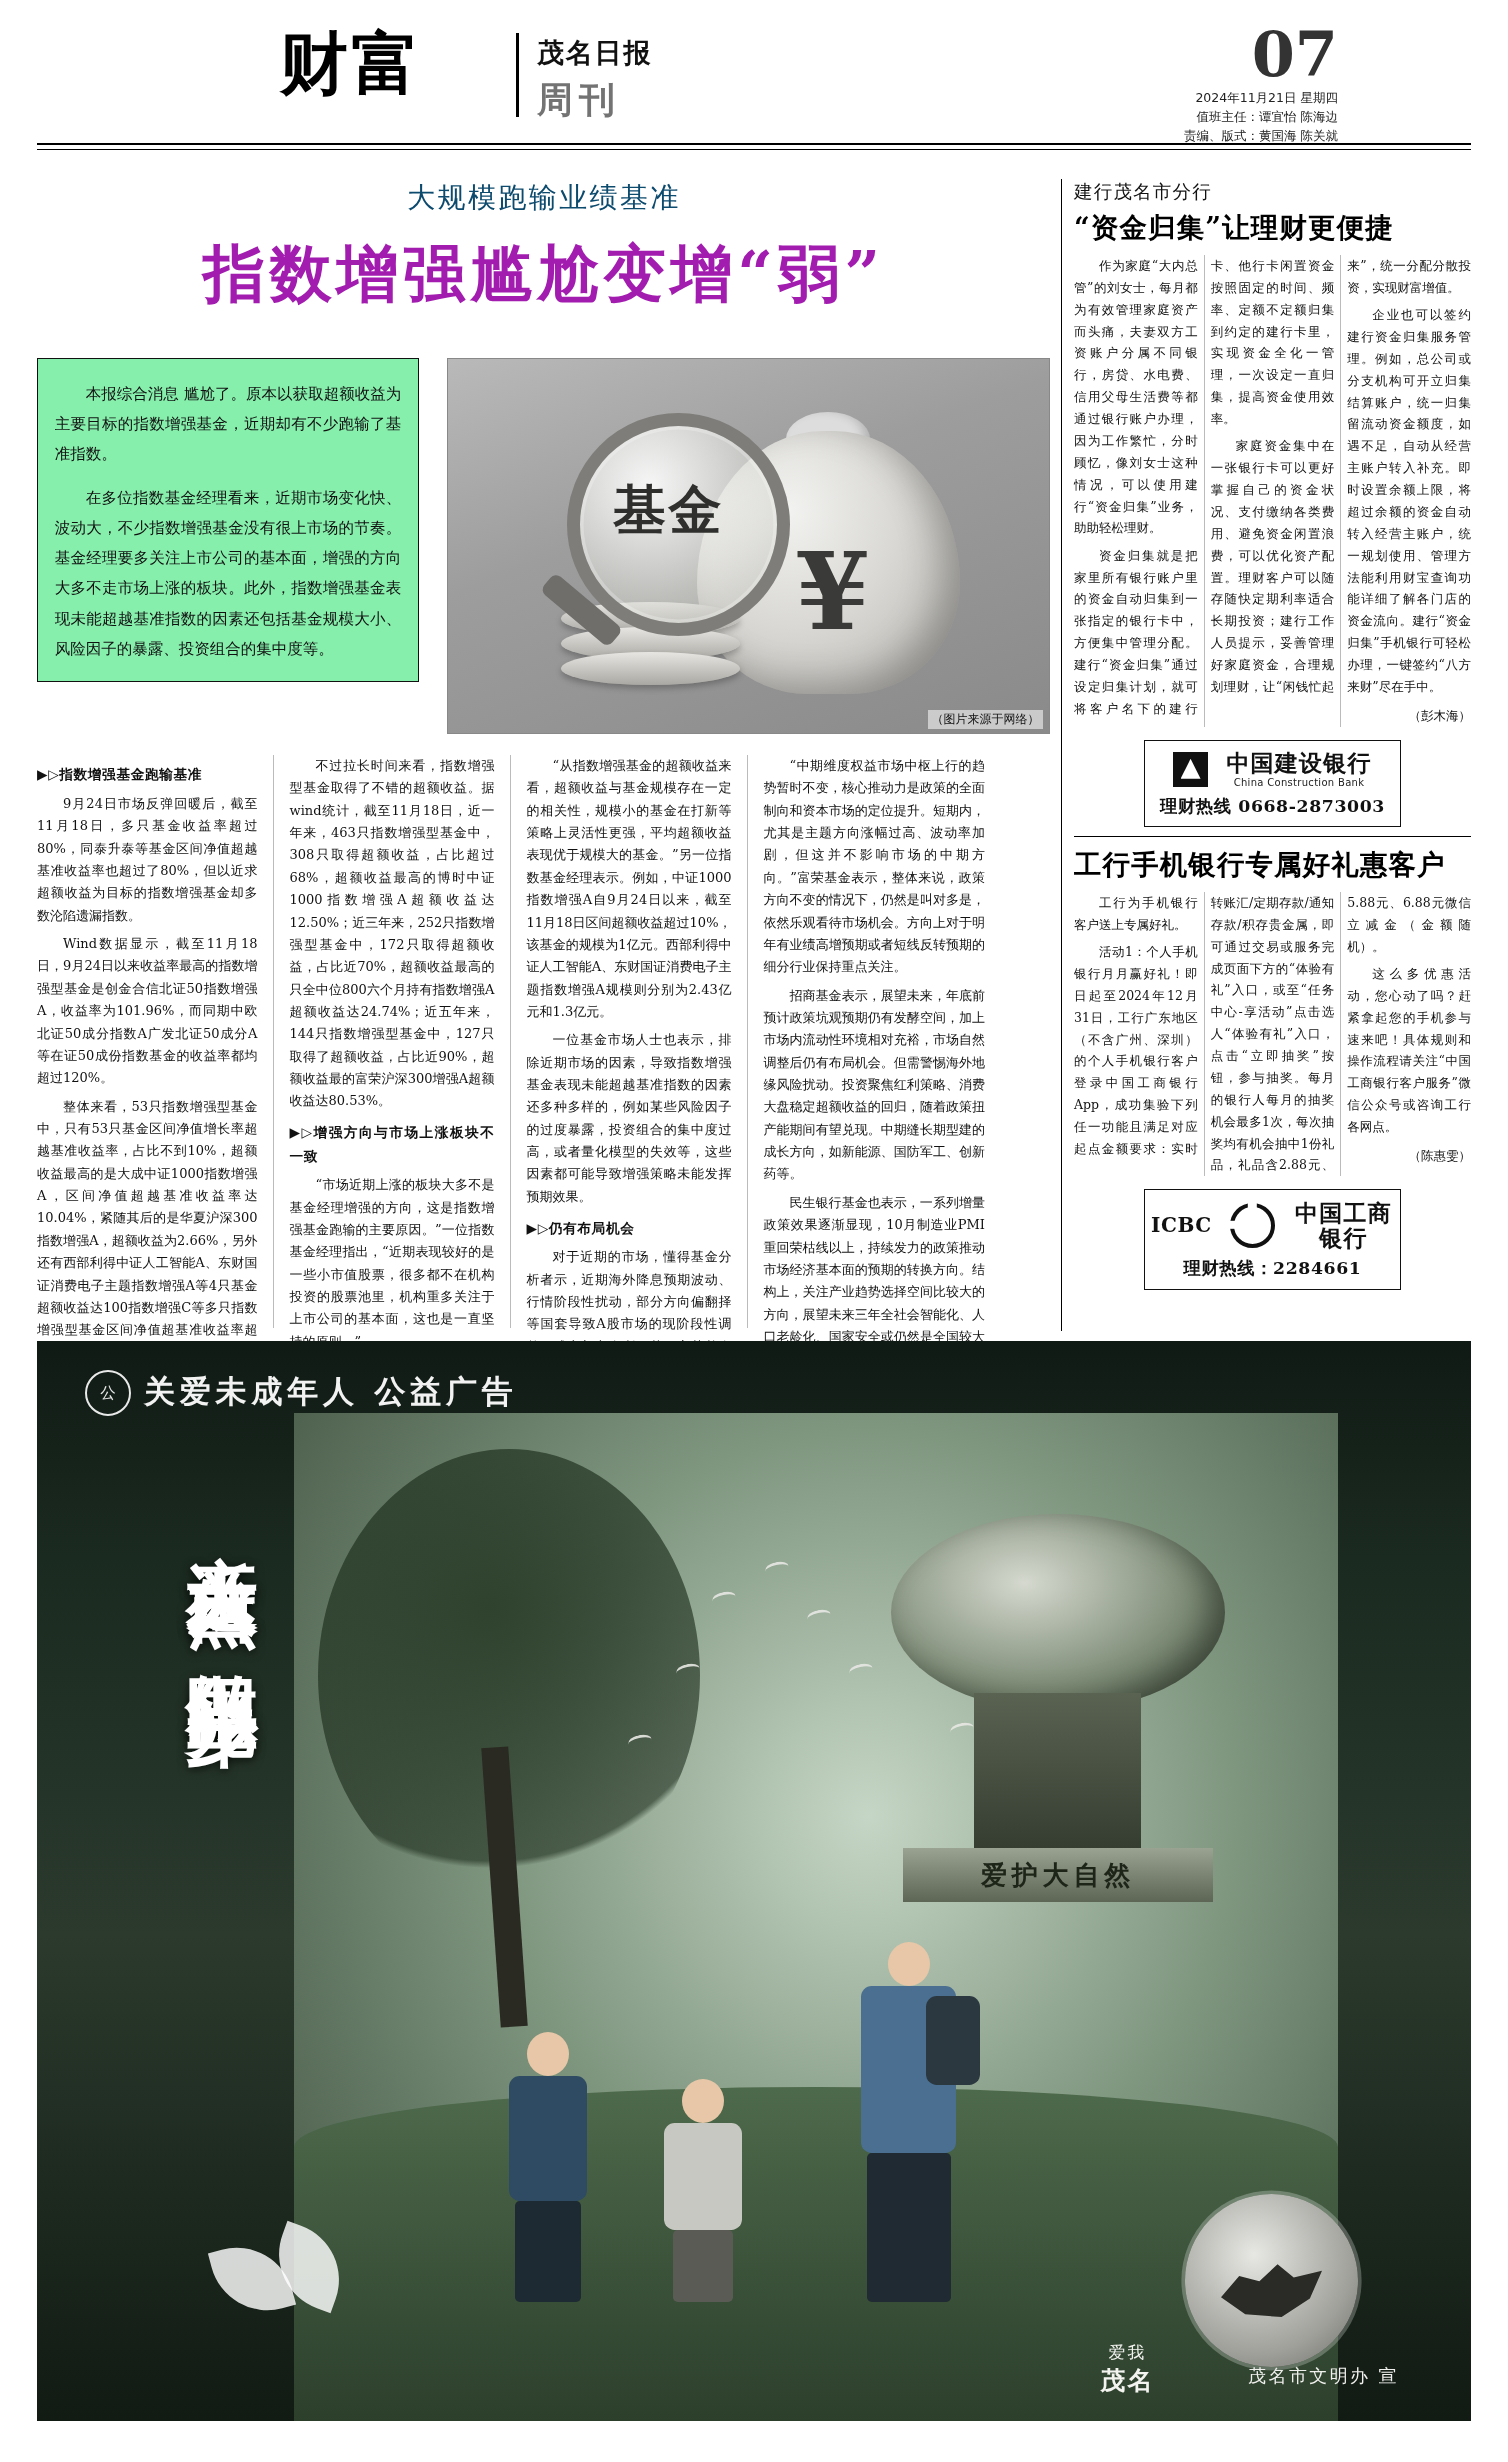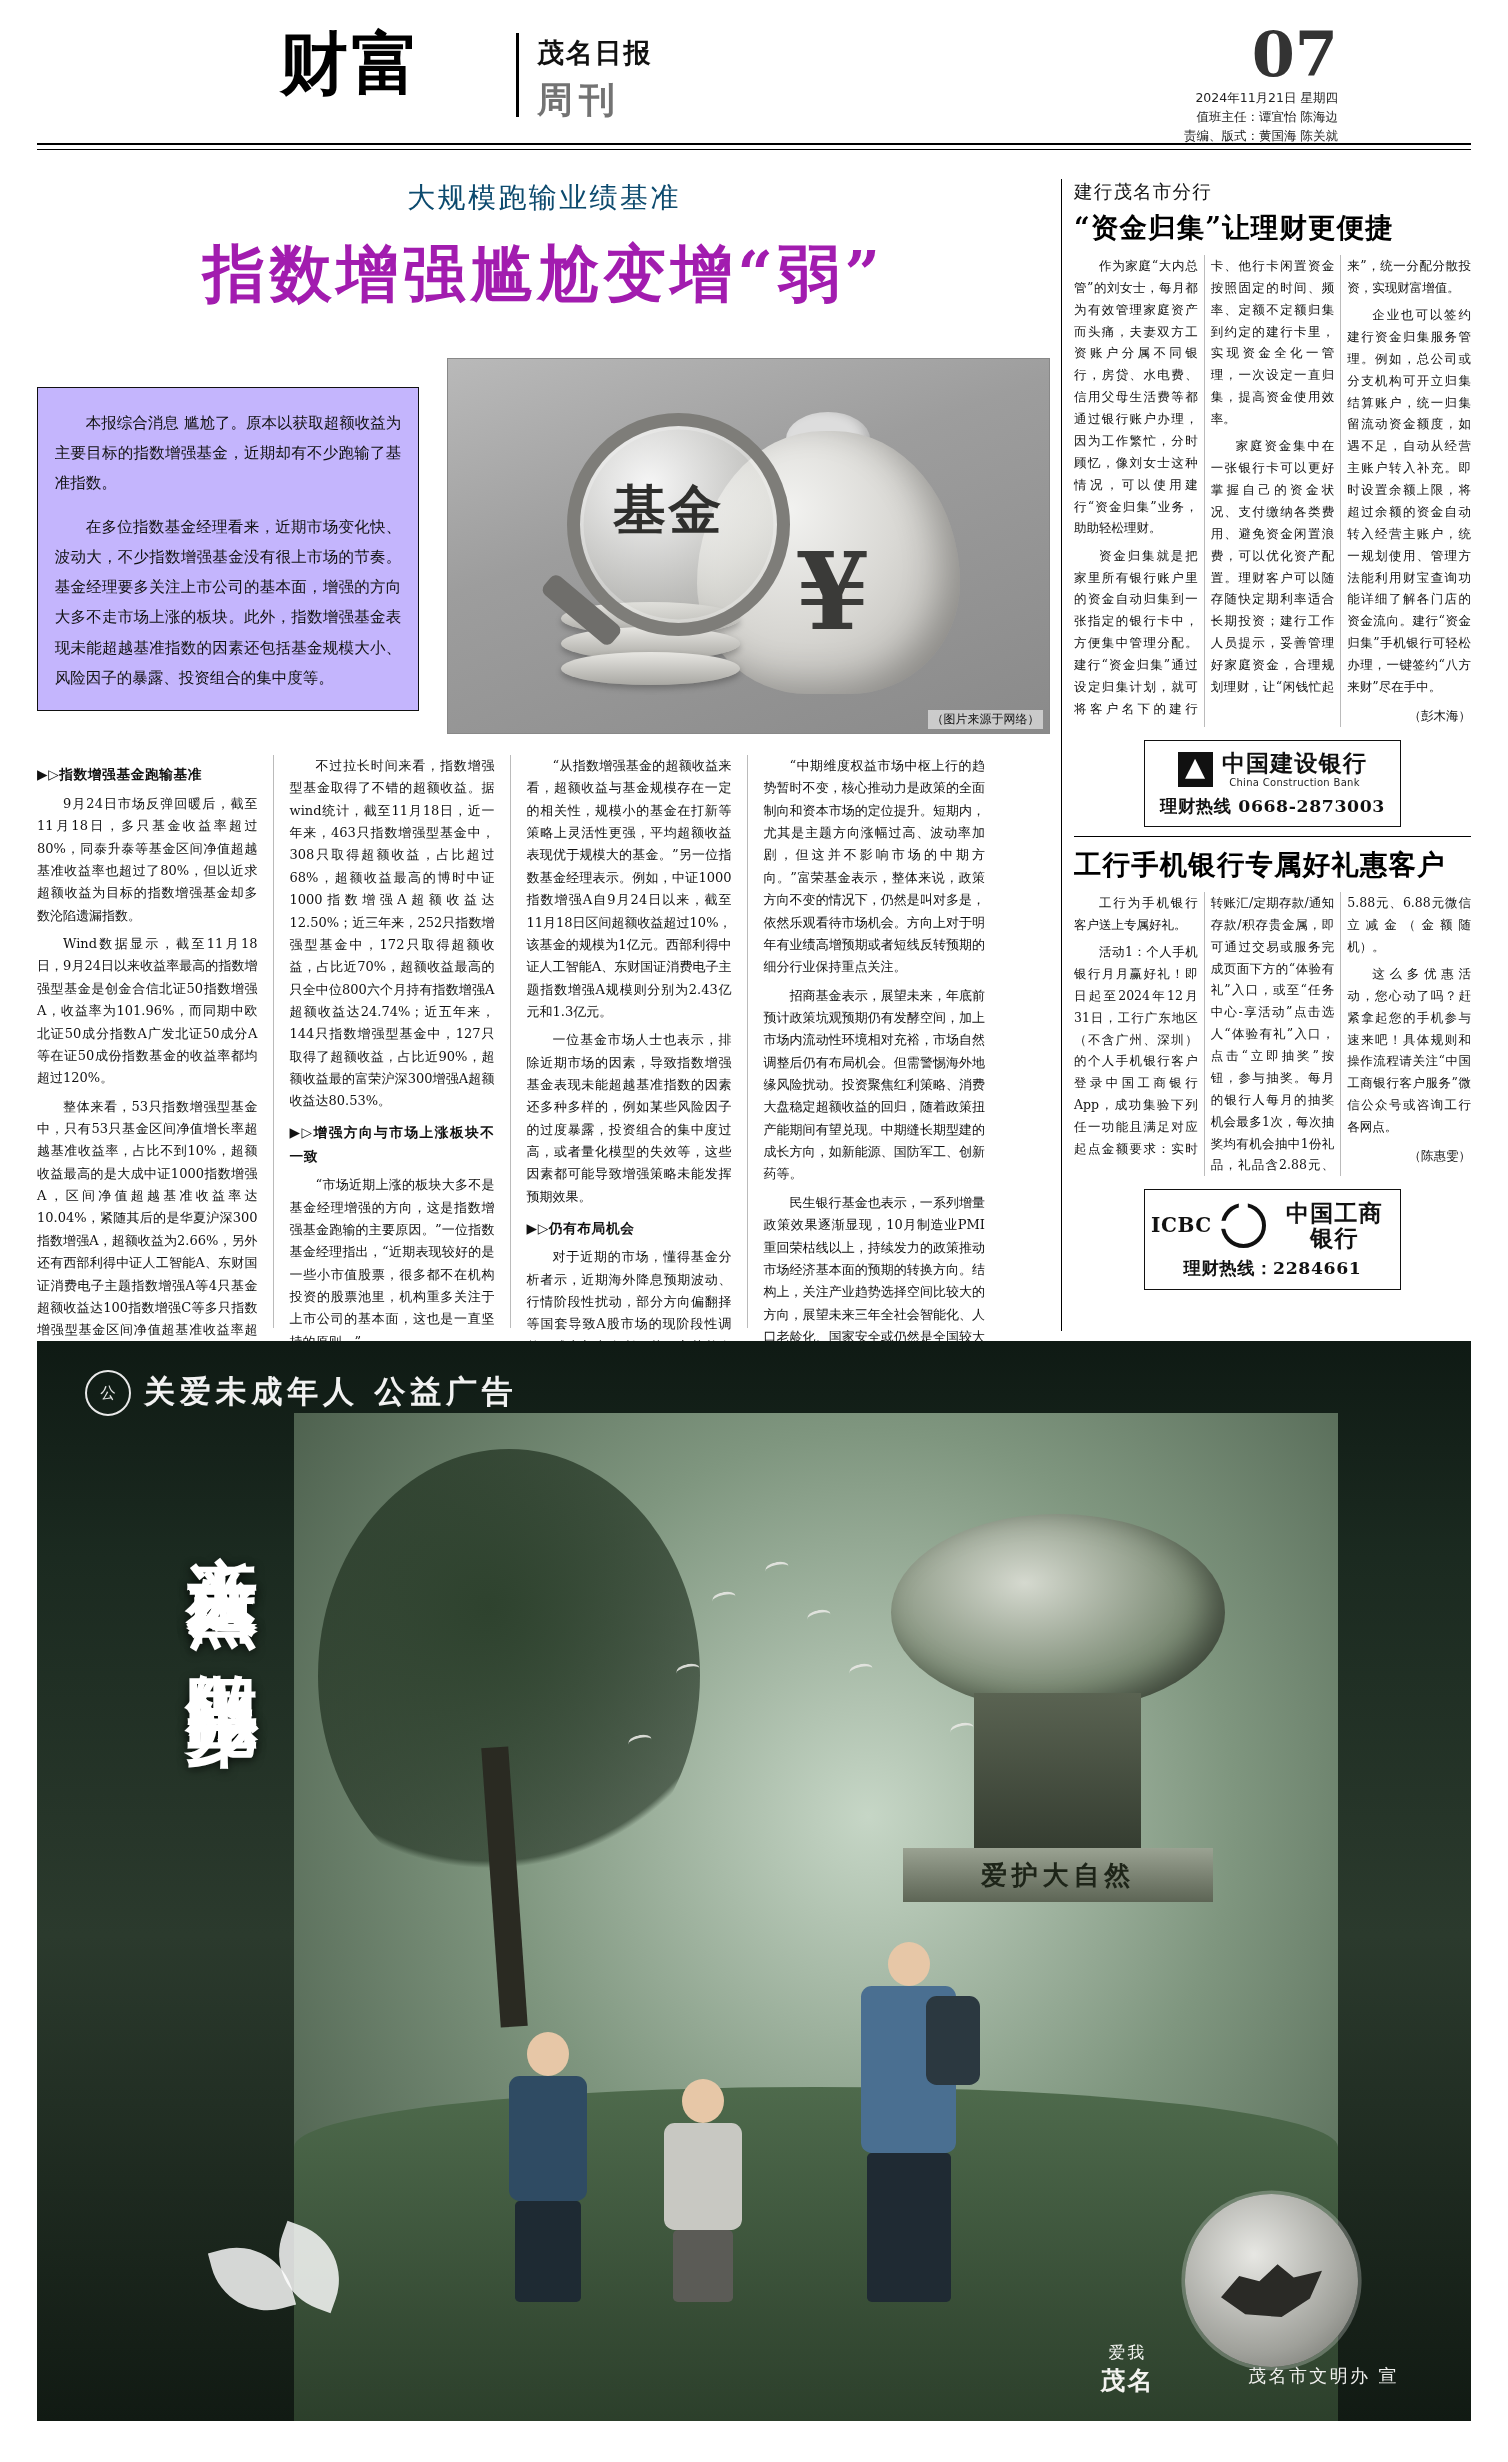--- a/index.html
+++ b/index.html
@@ -121,22 +121,21 @@
   .lead-box {
     border: 1.8px solid #111;
     padding: 20px 16.7px 16.7px 16.7px;
     box-sizing: border-box;
     width: 382px;
     font-family: "DejaVu Serif", "Liberation Serif", serif;
     font-size: 15.5px;
     line-height: 1.95;
     text-align: justify;
     color: #111;
-    background: #c4b5fd;
-    margin-top: 29px;
+    background: #86efac;
   }
   .lead-box p { margin: 0 0 13px 0; text-indent: 2em; }
   .lead-box p:last-child { margin-bottom: 0; }
 
   
   .photo {
     position: absolute;
     left: 447px; top: 358px;
     width: 603px; height: 376px;
     background: linear-gradient(160deg,#b9b9b9 0%, #9d9d9d 40%, #8a8a8a 100%);
@@ -307,21 +306,21 @@
     margin: 13px 0 6px 70px;
     padding: 9.5px 6px 8.4px 6px;
     box-sizing: border-box;
     text-align: center;
     background: #fff;
   }
   .bank-row {
     display: flex;
     align-items: center;
     justify-content: center;
-    gap: 9px;
+    gap: 18px;
   }
   .ccb-logo {
     width: 35px; height: 35px;
     background: #111;
     position: relative;
     flex: none;
   }
   .ccb-logo::before {
     content: "";
     position: absolute;

